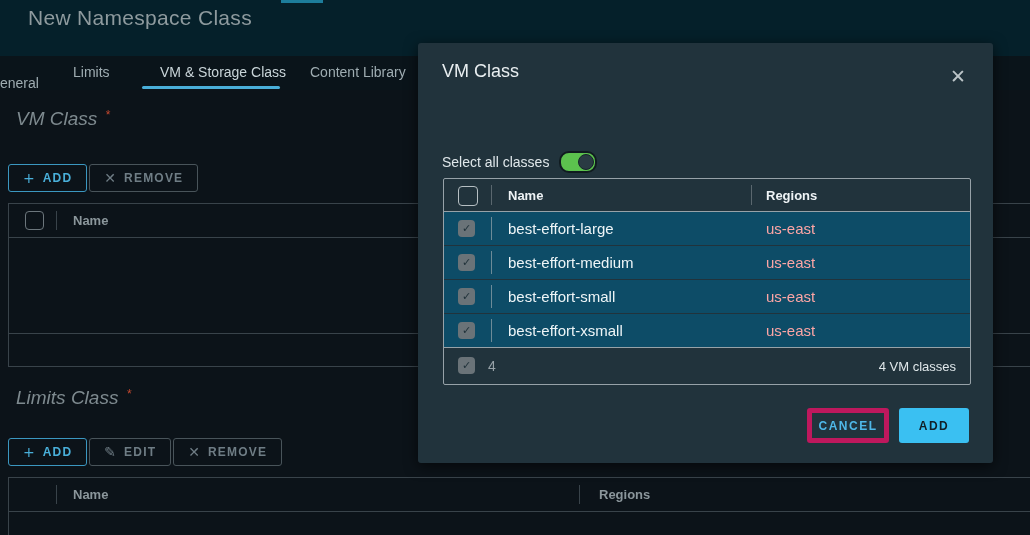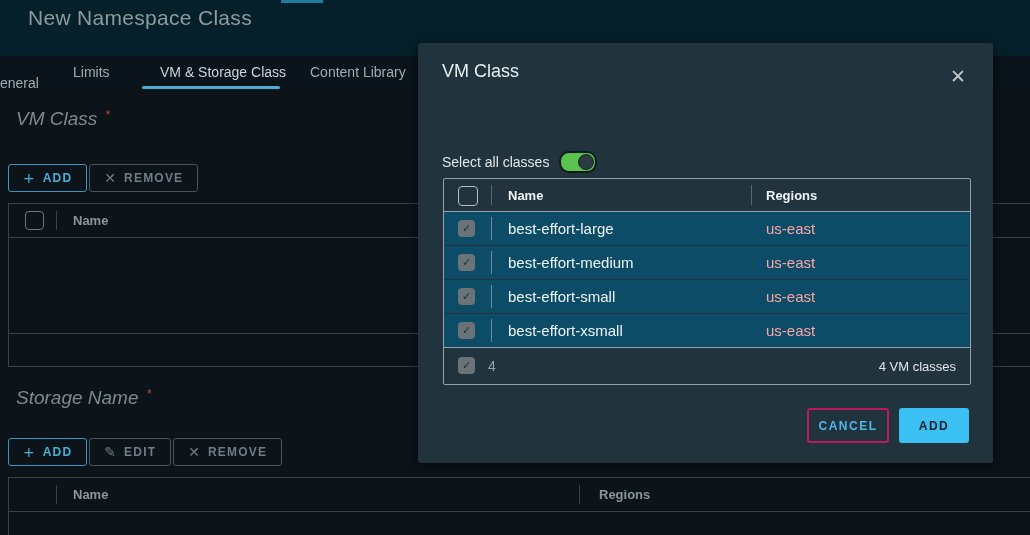--- a/index.html
+++ b/index.html
@@ -60,21 +60,21 @@
   .mt-row .rregion{position:absolute;left:322px;top:8px;font-size:15px;color:#fca5a5;}
   .mt-row .rvdiv{position:absolute;left:47px;top:5px;width:1px;height:23px;background:#6d8b98;}
   .cb-checked{position:absolute;left:14px;top:8px;width:17px;height:17px;background:#6a7378;border-radius:4px;
     display:flex;align-items:center;justify-content:center;font-size:11px;font-weight:bold;color:#20323a;cursor:pointer;}
   #mt-foot{position:relative;height:36px;border-top:1px solid #97a2a8;}
   #mt-foot .cb-checked{top:9px;}
   #mt-foot-count{position:absolute;left:44px;top:10px;font-size:14px;color:#97a2a8;}
   #mt-foot-summary{position:absolute;right:14px;top:11px;font-size:13px;color:#dfe7ea;}
 
   #modal-buttons{position:absolute;left:0;top:365px;width:551px;display:flex;justify-content:flex-end;}
-  #cancel-btn{height:35px;min-width:82px;border:2px solid #be185d;border-radius:3px;background:transparent;
+  #cancel-btn{height:35px;min-width:82px;border:5px solid #be185d;border-radius:3px;background:transparent;
     color:#4fb8e8;font-size:12px;font-weight:bold;letter-spacing:1.5px;margin-right:10px;cursor:pointer;
     font-family:"Liberation Sans",sans-serif;}
   #add-btn{height:35px;min-width:70px;border:none;border-radius:3px;background:#3ac0f2;color:#112028;
     font-size:12px;font-weight:bold;letter-spacing:1.5px;cursor:pointer;font-family:"Liberation Sans",sans-serif;}
 </style>
 </head>
 <body>
 
 <div id="screen">
 
@@ -112,21 +112,21 @@
         <div class="vdiv" style="left:47px;"></div>
         <div class="pg-col-name">Name</div>
         <div class="vdiv" style="left:570px;"></div>
         <div class="pg-col-regions">Regions</div>
       </div>
       <div style="height:95px;border-bottom:1px solid #39434a;"></div>
       <div style="height:32px;"></div>
     </div>
 
     <div class="section-title" style="top:297px;">
-      <span>Storage Name</span><span class="req">*</span>
+      <span>Limits Class</span><span class="req">*</span>
     </div>
     <div class="btn-row" style="top:348px;">
       <div class="tbtn blue">
         <span class="bicon icon">+</span>
         <span>ADD</span>
       </div>
       <div class="tbtn">
         <span class="bicon icon">✎</span>
         <span>EDIT</span>
       </div>

